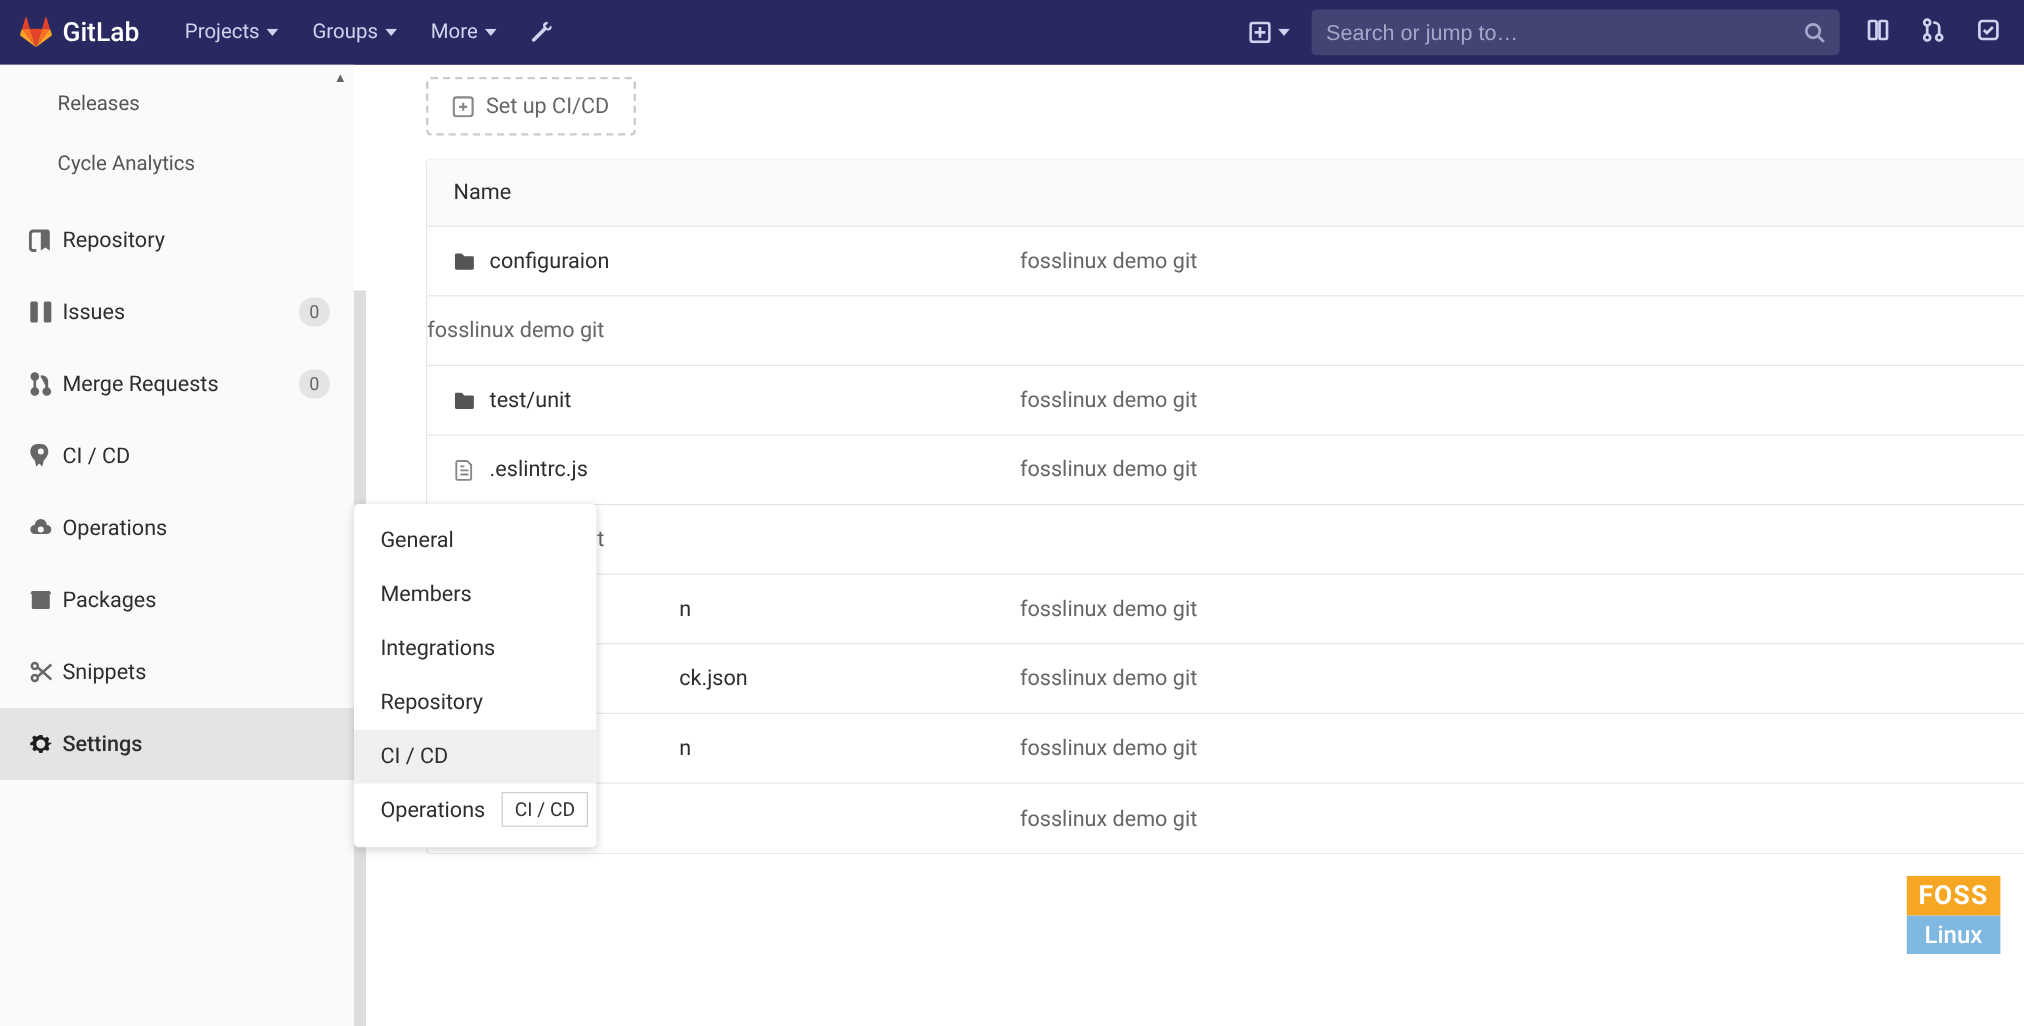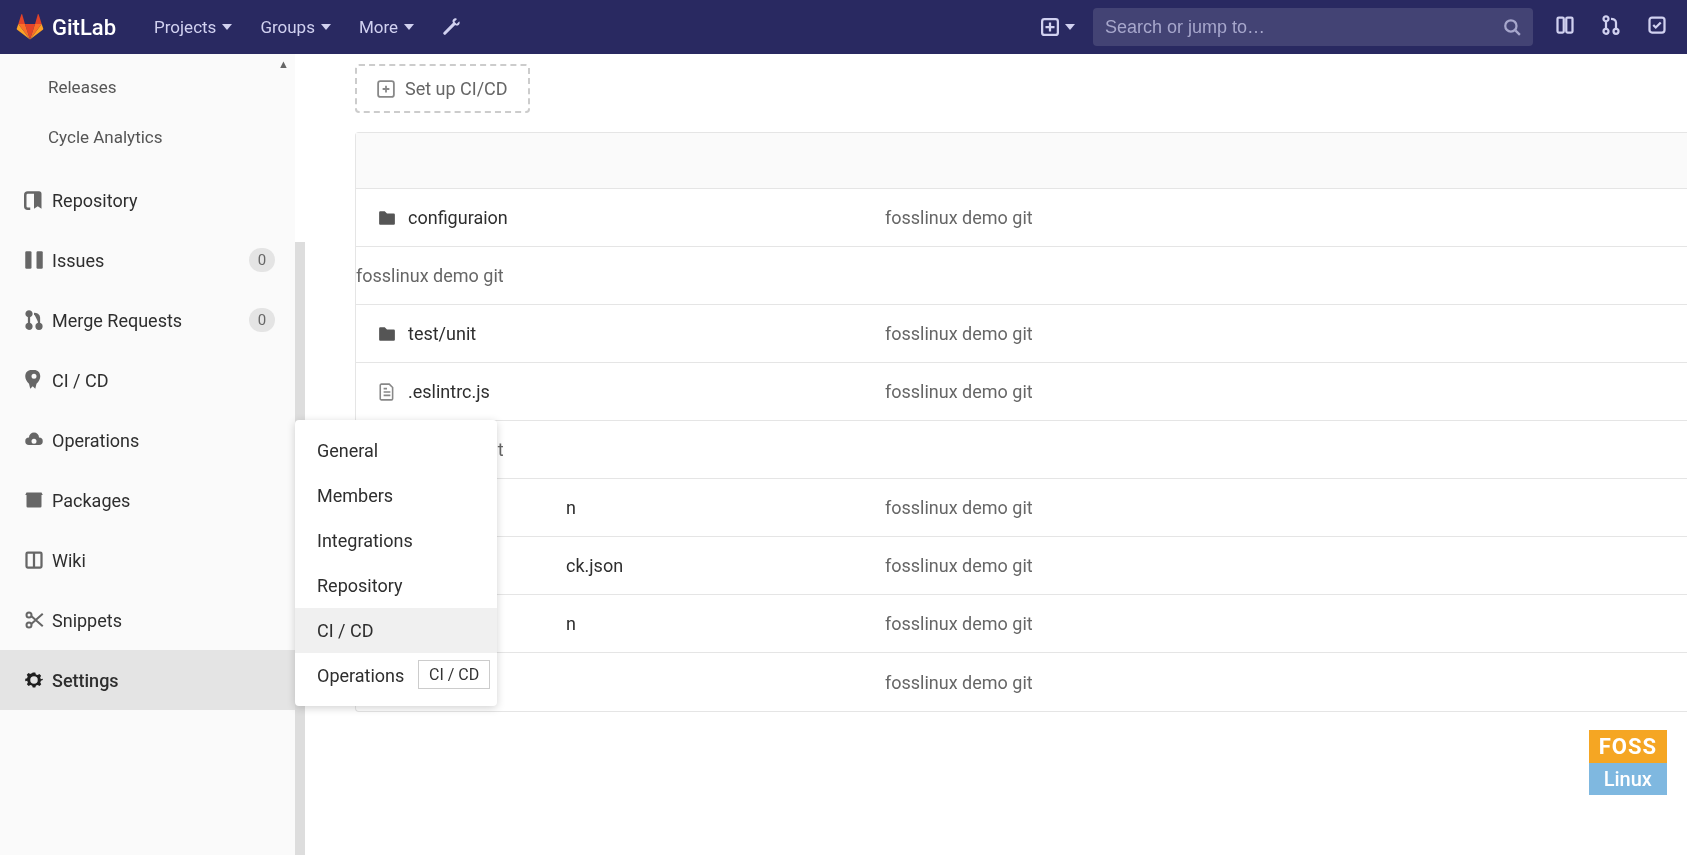--- a/index.html
+++ b/index.html
@@ -38,21 +38,21 @@
 .tooltip { position: absolute; left: 418px; top: 660px; background: #fff; border: 1px solid #ccc; padding: 4px 10px; font-size: 16px; color: #333; z-index: 25; }
 
 
 .main { position: absolute; top: 54px; left: 295px; right: 0; bottom: 0; overflow: hidden; }
 .scrollbar-track { position: absolute; left: 0; top: 188px; width: 10px; bottom: 0; background: #ddd; }
 .cicd-btn { position: absolute; top: 10px; left: 60px; border: 2px dashed #ccc; border-radius: 4px; padding: 12px 20px; display: flex; align-items: center; gap: 10px; color: #666; font-size: 18px; cursor: pointer; background: #fff; }
 .file-table { position: absolute; top: 78px; left: 60px; right: 0; border: 1px solid #e5e5e5; border-radius: 4px 0 0 4px; border-right: none; }
 .table-header { display: flex; background: #fafafa; border-bottom: 1px solid #e5e5e5; height: 56px; align-items: center; font-size: 18px; color: #2e2e2e; font-weight: 400; }
 .col-name { width: 494px; padding-left: 22px; }
 .col-commit { flex: 1; }
-.table-row { display: flex; height: 58px; align-items: center; border-bottom: 1px solid #e5e5e5; font-size: 18px; gap: 35px; }
+.table-row { display: flex; height: 58px; align-items: center; border-bottom: 1px solid #e5e5e5; font-size: 18px; }
 .table-row:last-child { border-bottom: none; }
 .file-cell { width: 494px; padding-left: 22px; display: flex; align-items: center; gap: 12px; color: #2e2e2e; cursor: pointer; }
 .commit-cell { flex: 1; color: #666; cursor: pointer; }
 .folder-icon, .file-icon { width: 18px; height: 18px; }
 
 
 .watermark { position: absolute; right: 20px; bottom: 60px; }
 .wm-top { background: #f5a623; color: #fff; padding: 4px 10px; font-weight: 700; font-size: 22px; letter-spacing: 1px; }
 .wm-bottom { background: #7fb8e0; color: #fff; padding: 4px 12px; font-weight: 500; font-size: 20px; text-align: center; }
 </style>
@@ -191,29 +191,20 @@
     <span class="icon-slot">
         <svg viewBox="0 0 16 16">
           <path d="M2 4h12v9a1 1 0 01-1 1H3a1 1 0 01-1-1V4zm0-2h12l1 2H1l1-2zm4 5h4v2H6V7z"></path>
         </svg>
       </span>
     <span>Packages</span>
   </div>
   <div class="sidebar-item">
     <span class="icon-slot">
         <svg viewBox="0 0 16 16">
-          <rect x="2" y="2" width="12" height="12" rx="1" fill="none" stroke="#666" stroke-width="1.8"></rect>
-          <line x1="8" y1="2" x2="8" y2="14" stroke="#666" stroke-width="1.8"></line>
-        </svg>
-      </span>
-    <span>Wiki</span>
-  </div>
-  <div class="sidebar-item">
-    <span class="icon-slot">
-        <svg viewBox="0 0 16 16">
           <circle cx="4" cy="4" r="2" fill="none" stroke="#666" stroke-width="1.6"></circle>
           <circle cx="4" cy="12" r="2" fill="none" stroke="#666" stroke-width="1.6"></circle>
           <path d="M6 5l9 8M6 11l9-8" stroke="#666" stroke-width="1.6"></path>
         </svg>
       </span>
     <span>Snippets</span>
   </div>
   <div class="sidebar-item active">
     <span class="icon-slot">
         <svg viewBox="0 0 16 16">
@@ -239,20 +230,21 @@
   <div class="cicd-btn">
     <svg width="18" height="18" viewBox="0 0 16 16" fill="none" stroke="#888" stroke-width="1.6">
         <rect x="1" y="1" width="14" height="14" rx="2"></rect>
         <path d="M8 5v6M5 8h6"></path>
       </svg>
     <span>Set up CI/CD</span>
   </div>
 
   <div class="file-table">
     <div class="table-header">
+      <div class="col-name">Name</div>
     </div>
     <div id="table-body">
         <div class="table-row">
           <div class="file-cell" style="">
             <svg class="folder-icon" viewBox="0 0 16 16" fill="#555">
               <path d="M1 3a1 1 0 011-1h4l2 2h6a1 1 0 011 1v8a1 1 0 01-1 1H2a1 1 0 01-1-1V3z"></path>
             </svg>
             <span>configuraion</span>
           </div>
           <div class="commit-cell">fosslinux demo git</div>

